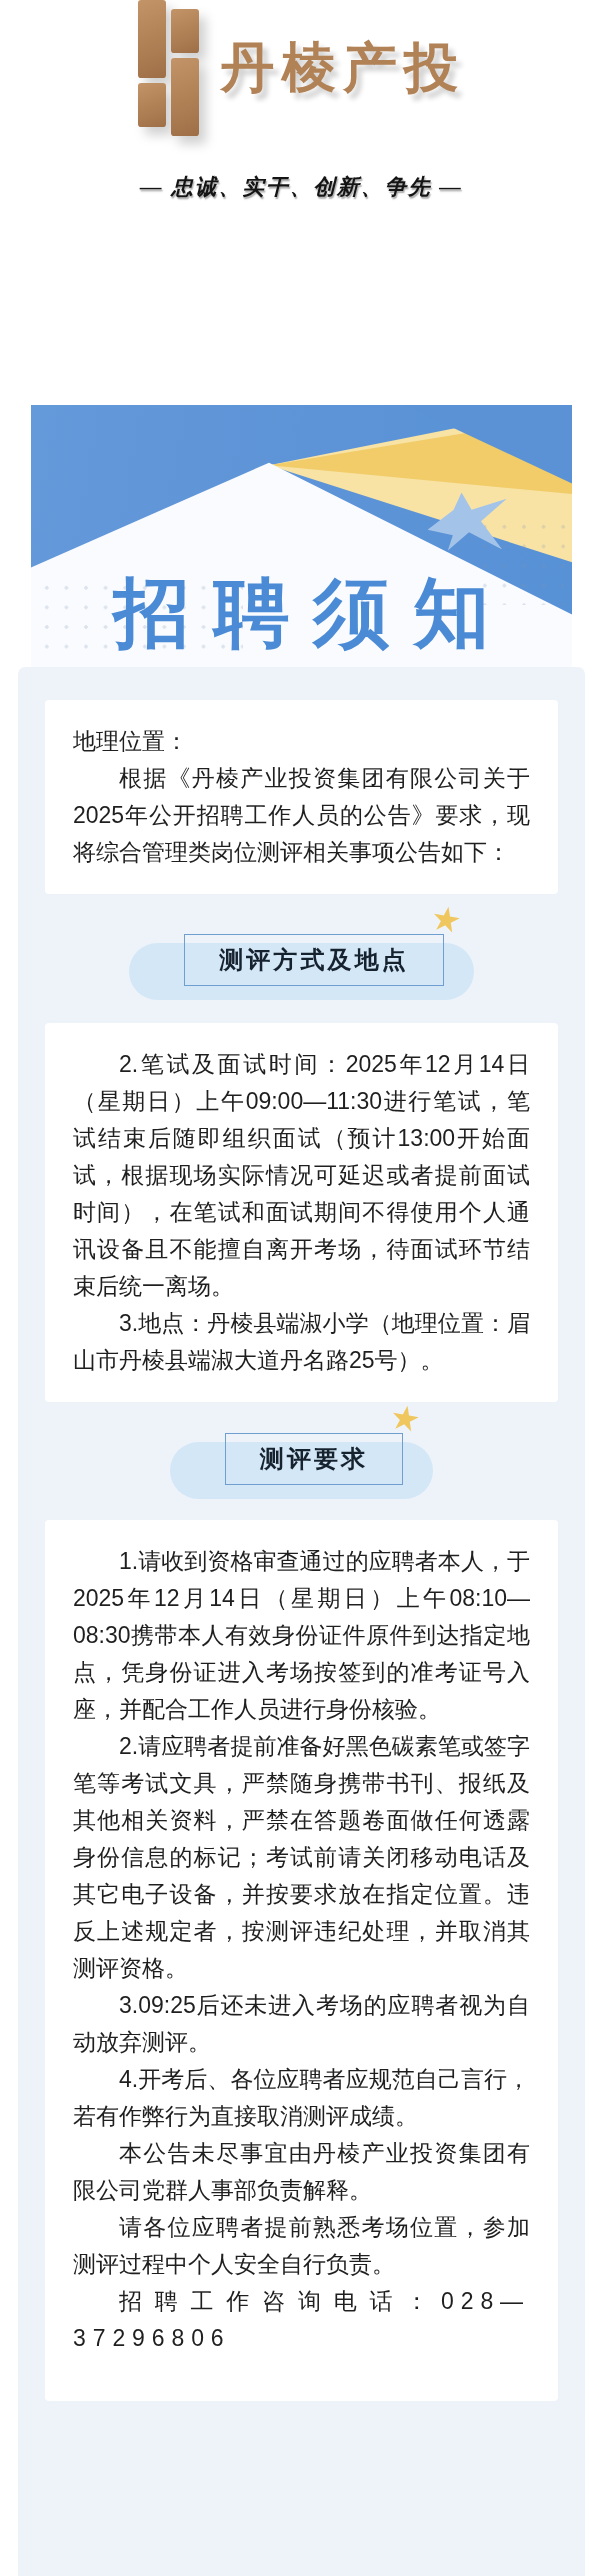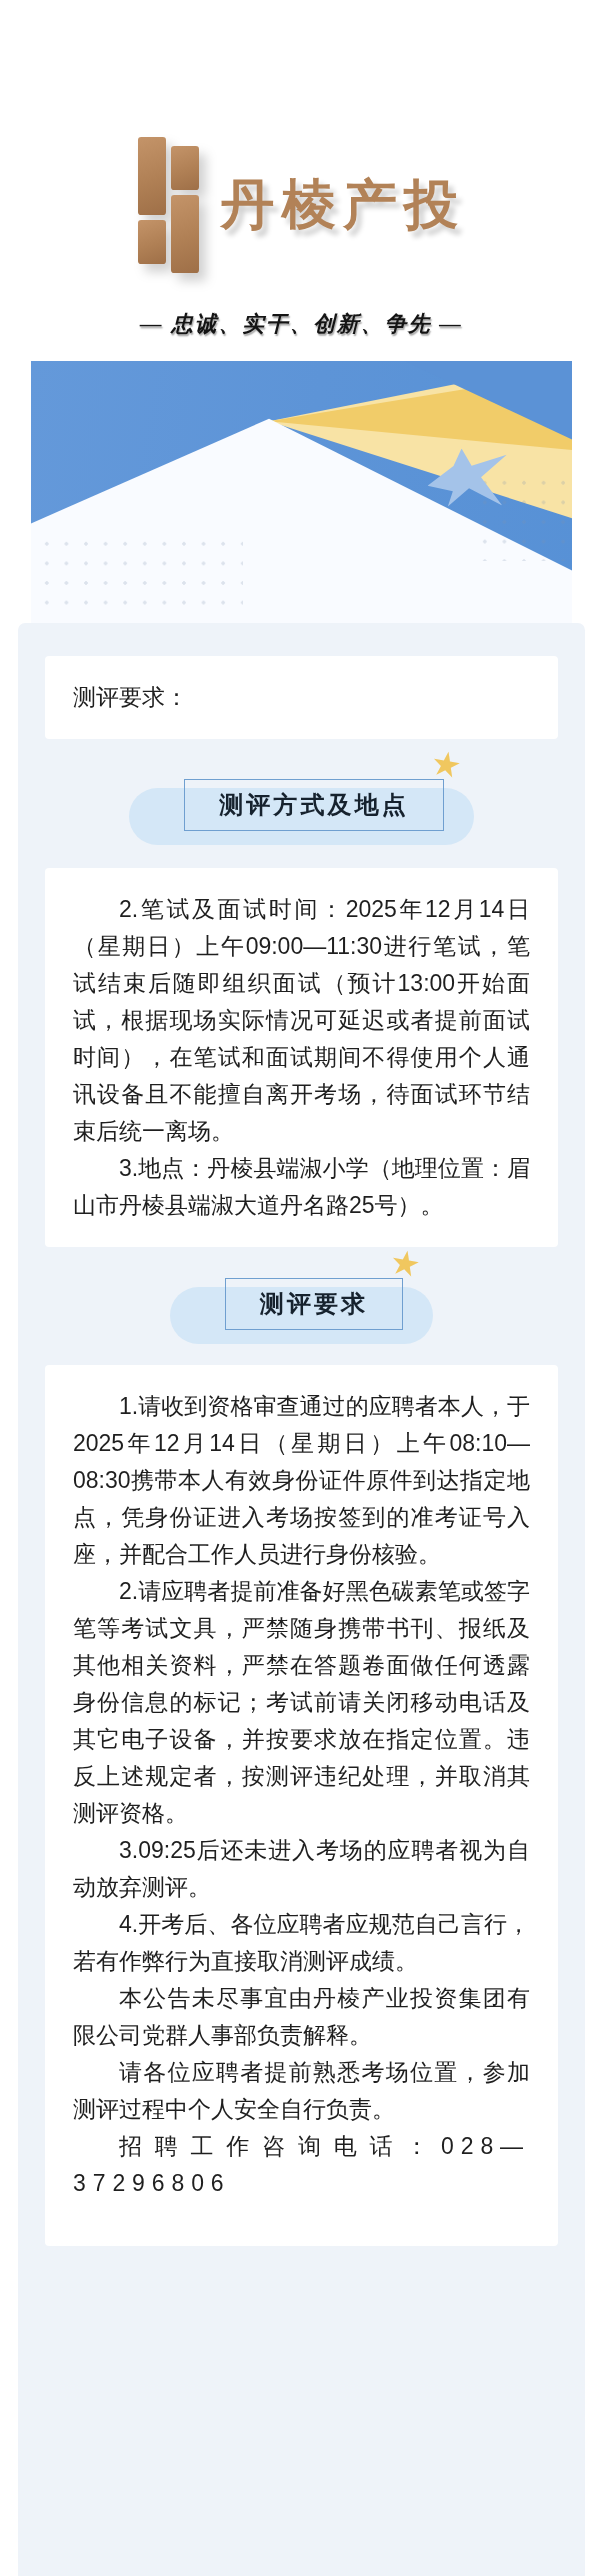--- a/index.html
+++ b/index.html
@@ -1,21 +1,21 @@
 <!DOCTYPE html>
 <html style="font-size:8.2px"><head>
 <meta charset="utf-8">
 <style>
   html,body{margin:0;padding:0;}
   body{
     width:603px;height:3401px;background:#ffffff;position:relative;
     font-family:"Liberation Sans","DejaVu Sans",sans-serif;color:#1f1f1f;
   }
   
-  .top{height:361px;box-sizing:border-box;padding-top:137px;}
+  .top{height:405px;box-sizing:border-box;}
   .logo-row{display:flex;justify-content:center;align-items:center;gap:21.6px;}
   .logo-icon{display:flex;gap:5.2px;filter:drop-shadow(7.2px 8.2px 5.2px rgba(0,0,0,0.18));}
   .logo-col{display:flex;flex-direction:column;gap:5.2px;}
   .tile{width:28px;border-radius:3.1px;background:linear-gradient(160deg,#c49469 0%,#b08055 55%,#9e6f47 100%);}
   .t-tall{height:78px;} .t-short{height:44px;}
   .logo-col2{margin-top:9.3px;}
   .logo-name{
     font-size:54px;font-weight:700;color:#b28257;letter-spacing:7.2px;
     font-family:"Liberation Serif","DejaVu Serif",serif;
     text-shadow:5.2px 6.2px 5.2px rgba(0,0,0,0.18);
@@ -105,26 +105,28 @@
 </div>
 
 <div class="banner">
   <div class="shape y-pale"></div>
   <div class="shape y-deep"></div>
   <div class="shape b-corner"></div>
   <div class="shape w-main"></div>
   <div class="dots dots-left"></div>
   <div class="dots dots-right"></div>
   <div class="bird"></div>
+  <div class="banner-title">招聘须知</div>
 </div>
 
 <div class="wrapper">
 
   <div class="card card1">
-    <p class="no-indent">测评要求：</p>
+    <p class="no-indent">地理位置：</p>
+    <p>根据《丹棱产业投资集团有限公司关于2025年公开招聘工作人员的公告》要求，现将综合管理类岗位测评相关事项公告如下：</p>
   </div>
 
   <div class="hdr-wrap">
     <div class="hdr">
       <div class="hdr-pill"></div>
       <div class="hdr-star">★</div>
       <div class="hdr-box">测评方式及地点</div>
     </div>
   </div>
 

